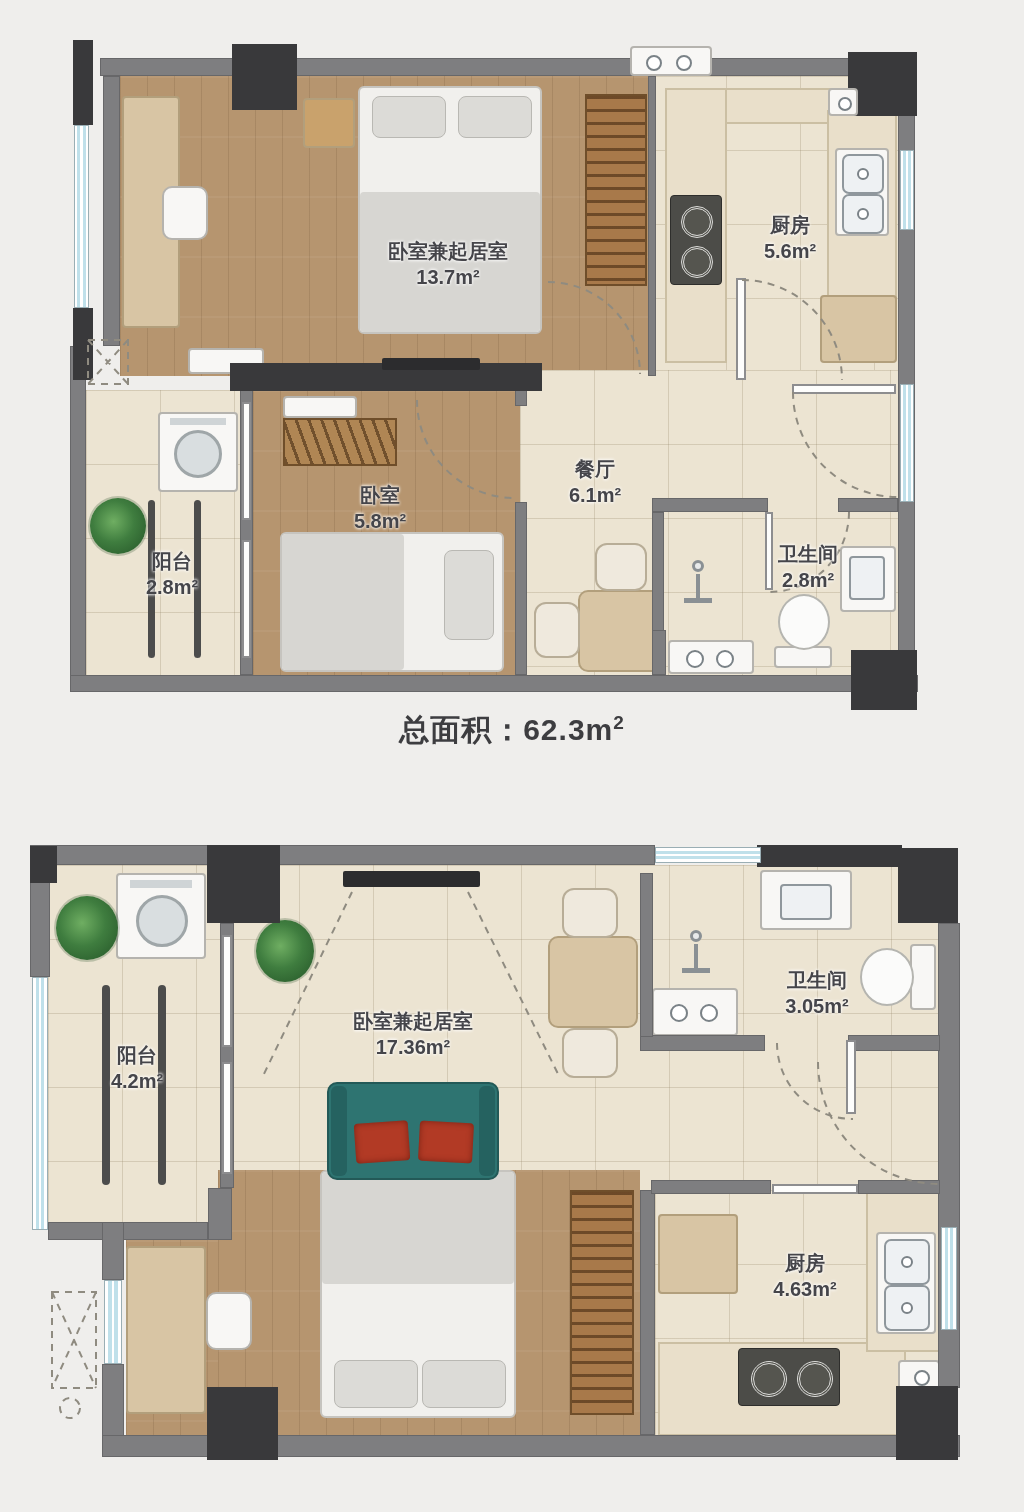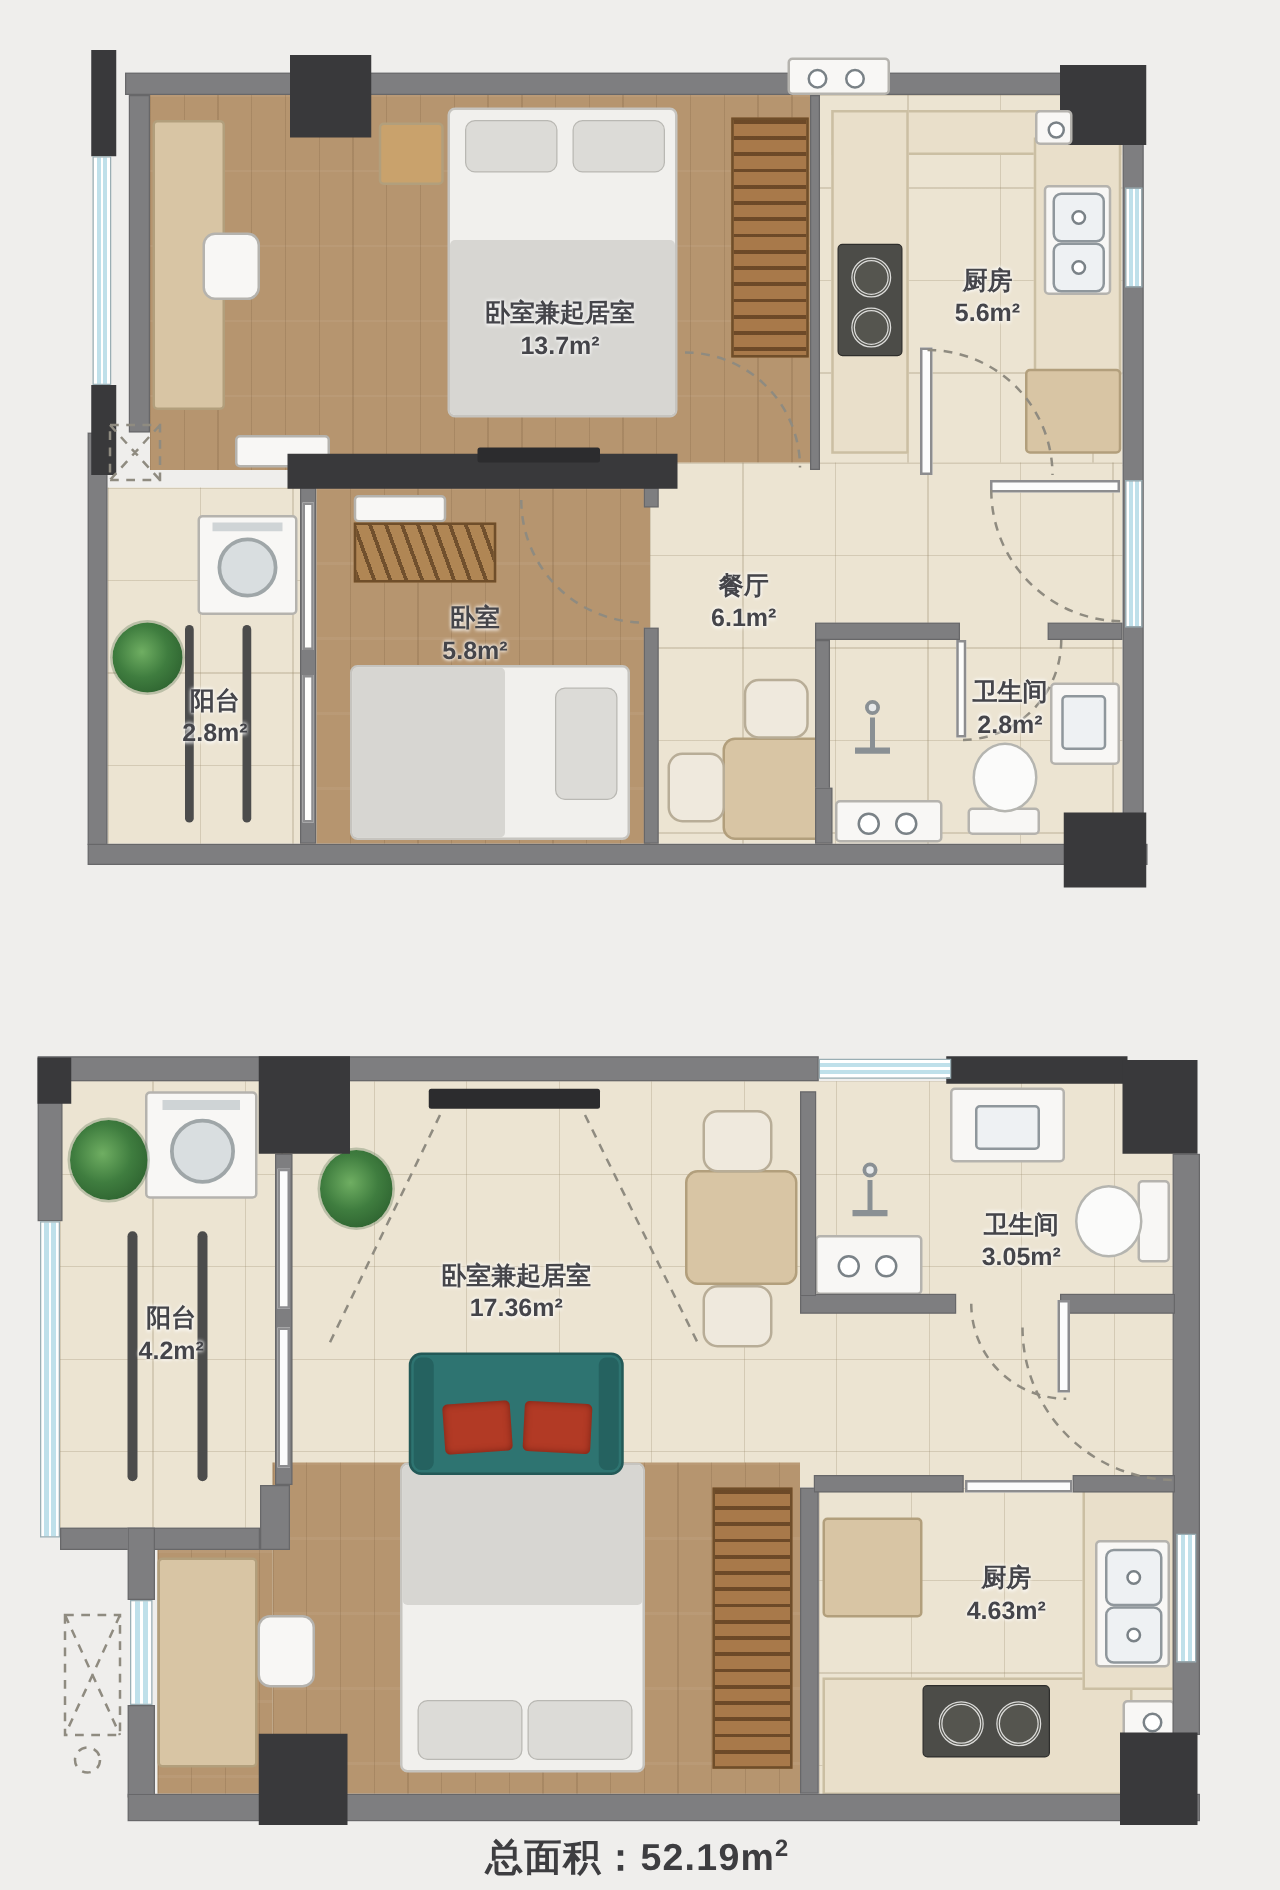--- a/index.html
+++ b/index.html
@@ -174,20 +174,23 @@
     <div>5.8m²</div>
   </div>
   <div class="rlabel" style="left:122px;top:548px;width:100px">
     <div>阳台</div>
     <div>2.8m²</div>
   </div>
   <div class="rlabel" style="left:748px;top:541px;width:120px">
     <div>卫生间</div>
     <div>2.8m²</div>
   </div>
+  <div class="total" style="left:312px;top:710px;width:400px">
+    <span>总面积：</span><span>62.3m</span><sup>2</sup>
+  </div>
 
   <div class="abs tile" style="left:48px;top:865px;width:177px;height:375px"></div>
   <div class="abs tile" style="left:225px;top:865px;width:715px;height:325px"></div>
   <div class="abs tile" style="left:655px;top:1190px;width:285px;height:250px"></div>
   <div class="abs wood" style="left:218px;top:1170px;width:422px;height:265px"></div>
   <div class="abs wood" style="left:126px;top:1240px;width:92px;height:195px"></div>
 
   <div class="abs tvbar" style="left:343px;top:871px;width:137px;height:16px"></div>
   <div class="abs plant" style="left:256px;top:920px;width:58px;height:62px"></div>
   <div class="abs sofa" style="left:327px;top:1082px;width:172px;height:98px">
@@ -289,23 +292,20 @@
     <div>17.36m²</div>
   </div>
   <div class="rlabel" style="left:762px;top:967px;width:110px">
     <div>卫生间</div>
     <div>3.05m²</div>
   </div>
   <div class="rlabel" style="left:755px;top:1250px;width:100px">
     <div>厨房</div>
     <div>4.63m²</div>
   </div>
-  <div class="total" style="left:310px;top:1466px;width:400px">
-    <span>总面积：</span><span>52.19m</span><sup>2</sup>
-  </div>
 
   <svg class="ovl" width="1024" height="1512" viewBox="0 0 1024 1512">
     <g fill="none" stroke="#8f8b80" stroke-width="2" stroke-dasharray="7 6">
       <path d="M 548 282 A 92 92 0 0 1 640 374"></path>
       <path d="M 417 400 A 98 98 0 0 0 515 498"></path>
       <path d="M 742 280 A 100 100 0 0 1 842 380"></path>
       <path d="M 849 512 A 80 80 0 0 1 769 592"></path>
       <path d="M 793 392 A 105 105 0 0 0 898 497"></path>
       <path d="M 88 340 H 128 V 384 H 88 Z M 88 340 L 128 384 M 128 340 L 88 384"></path>
       <path d="M 777 1043 A 76 76 0 0 0 853 1119"></path>

